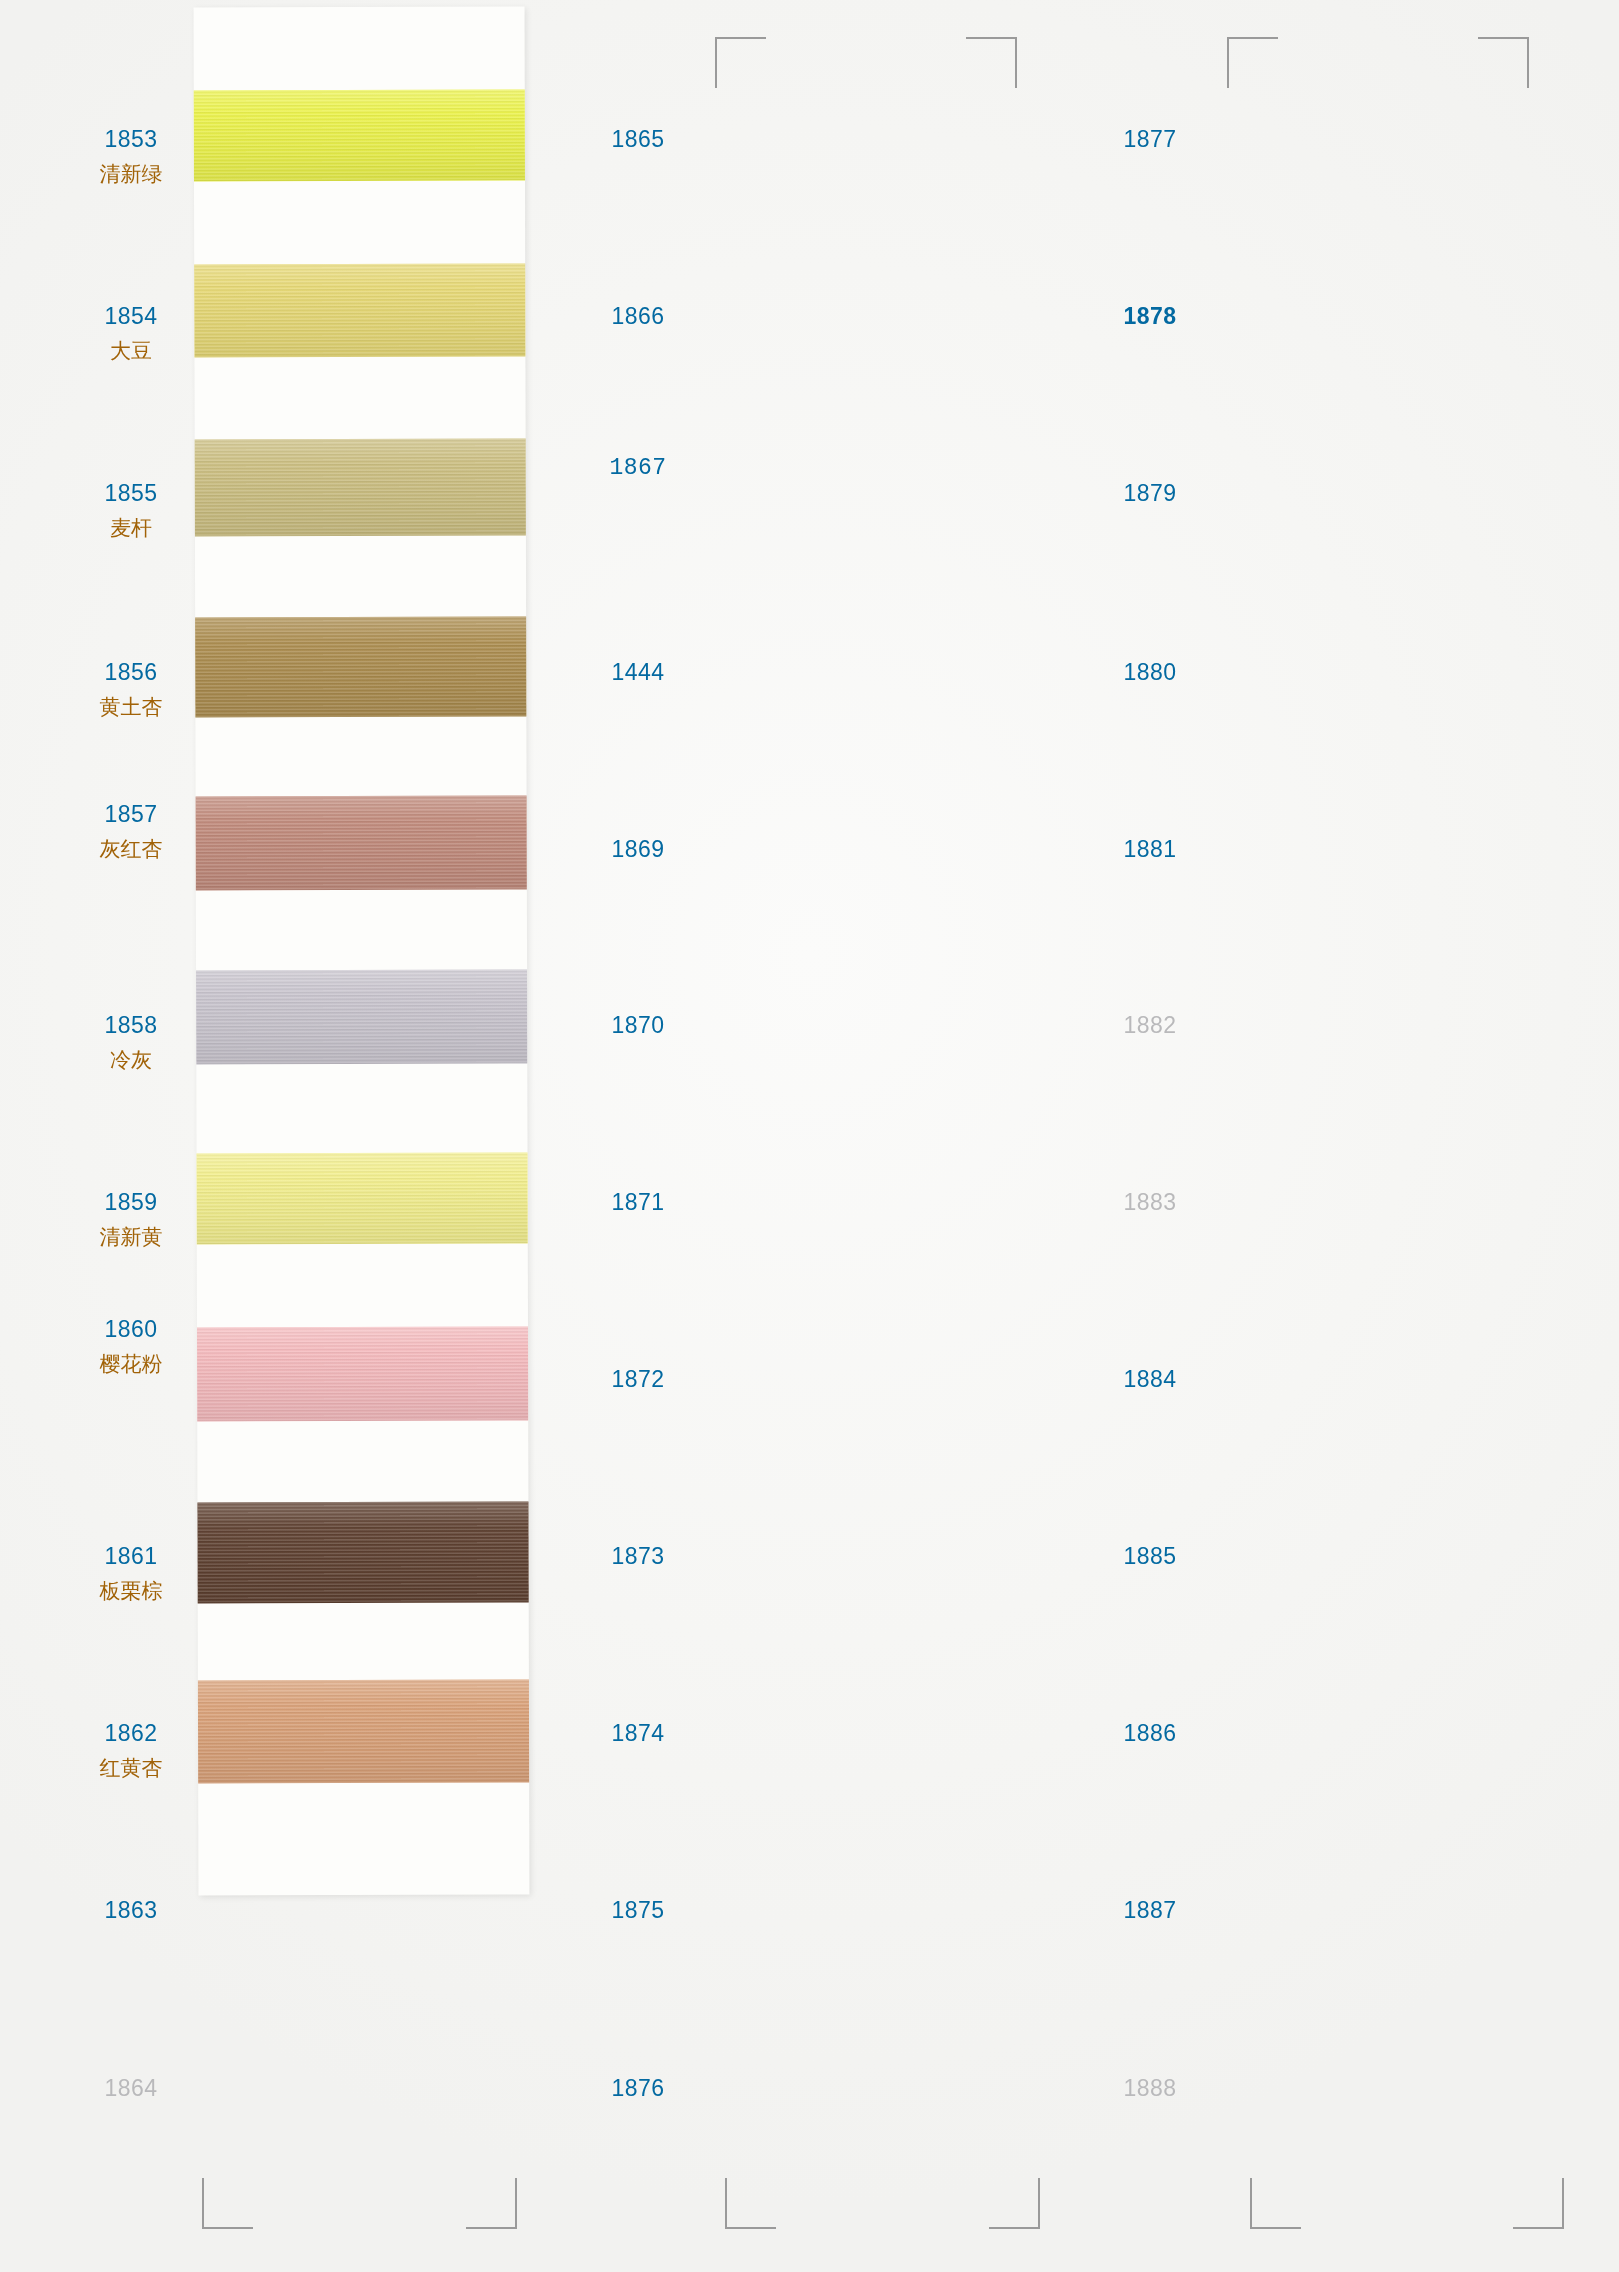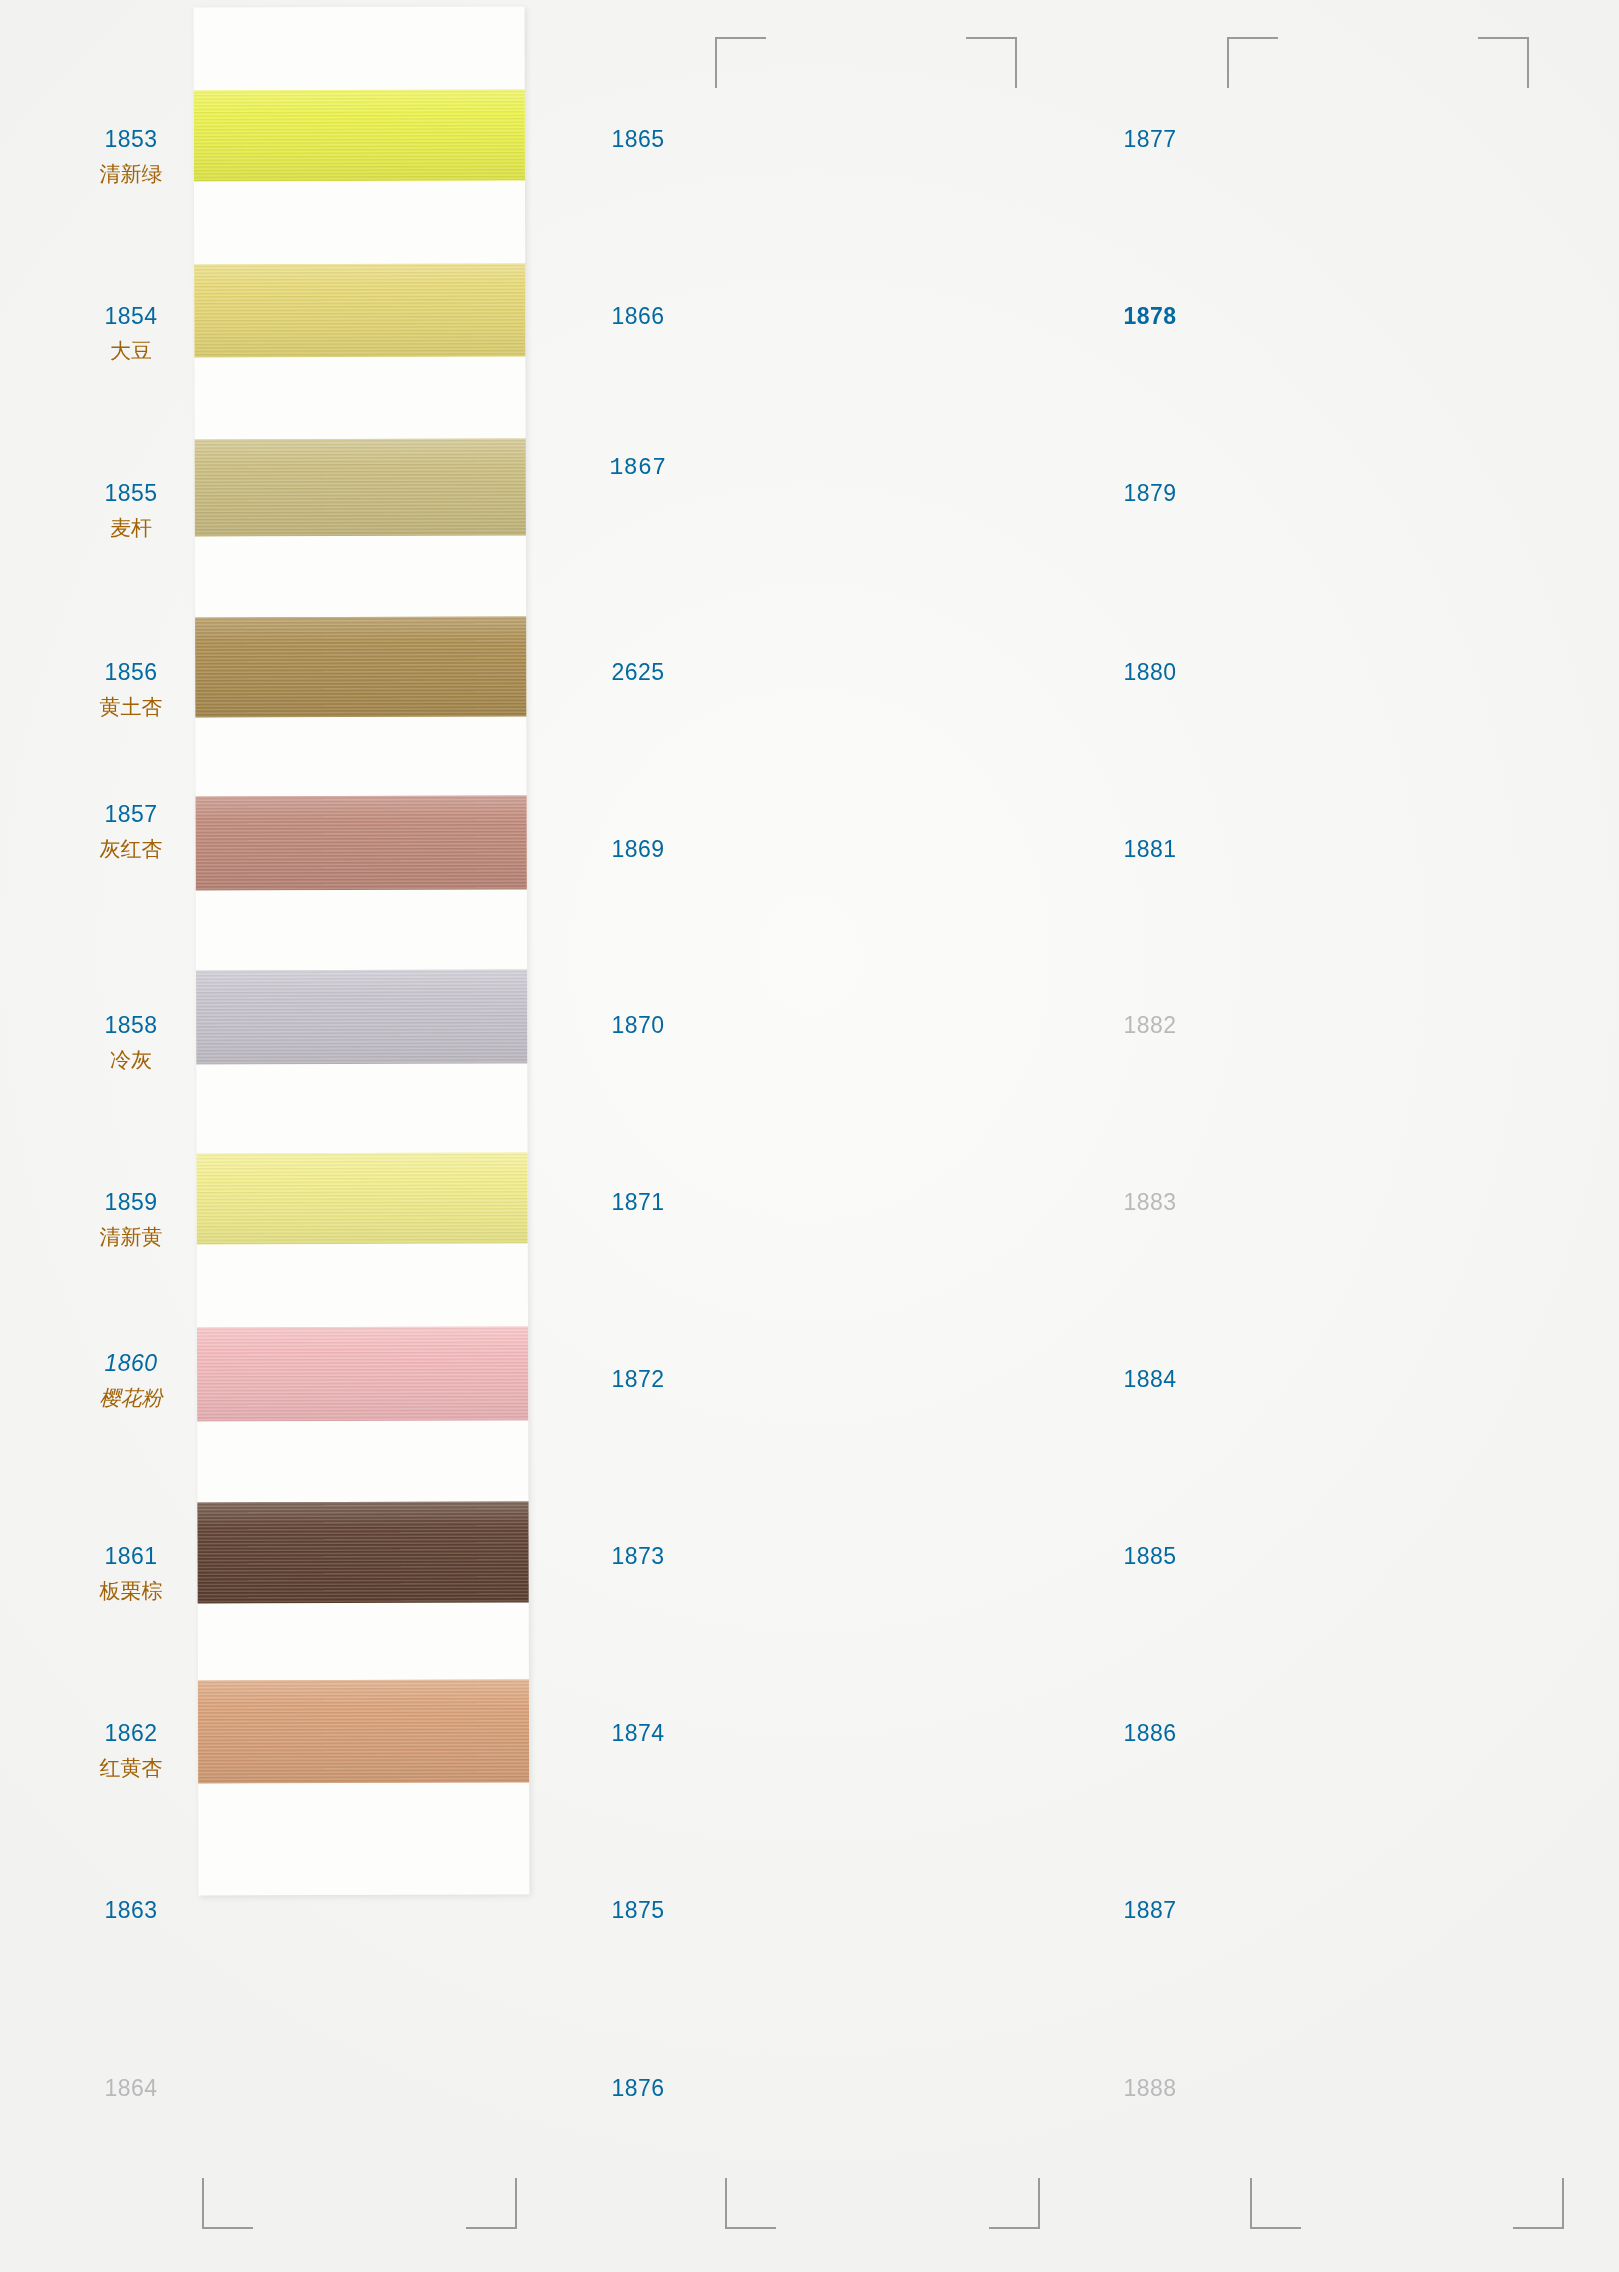--- a/index.html
+++ b/index.html
@@ -207,21 +207,21 @@
         <div class="cname">灰红杏</div>
       </div>
       <div class="entry col-left" style="top: 1011px;">
         <div class="code">1858</div>
         <div class="cname">冷灰</div>
       </div>
       <div class="entry col-left" style="top: 1188px;">
         <div class="code">1859</div>
         <div class="cname">清新黄</div>
       </div>
-      <div class="entry col-left" style="top: 1349px; font-style: italic;">
+      <div class="entry col-left" style="top: 1315px;">
         <div class="code">1860</div>
         <div class="cname">樱花粉</div>
       </div>
       <div class="entry col-left" style="top: 1542px;">
         <div class="code">1861</div>
         <div class="cname">板栗棕</div>
       </div>
       <div class="entry col-left" style="top: 1719px;">
         <div class="code">1862</div>
         <div class="cname">红黄杏</div>
@@ -238,21 +238,21 @@
       <div class="entry col-mid" style="top: 125px;">
         <div class="code">1865</div>
       </div>
       <div class="entry col-mid" style="top: 302px;">
         <div class="code">1866</div>
       </div>
       <div class="entry col-mid" style="top: 454px; font-family: Liberation Mono, monospace;">
         <div class="code">1867</div>
       </div>
       <div class="entry col-mid" style="top: 658px;">
-        <div class="code">2625</div>
+        <div class="code">1444</div>
       </div>
       <div class="entry col-mid" style="top: 835px;">
         <div class="code">1869</div>
       </div>
       <div class="entry col-mid" style="top: 1011px;">
         <div class="code">1870</div>
       </div>
       <div class="entry col-mid" style="top: 1188px;">
         <div class="code">1871</div>
       </div>

